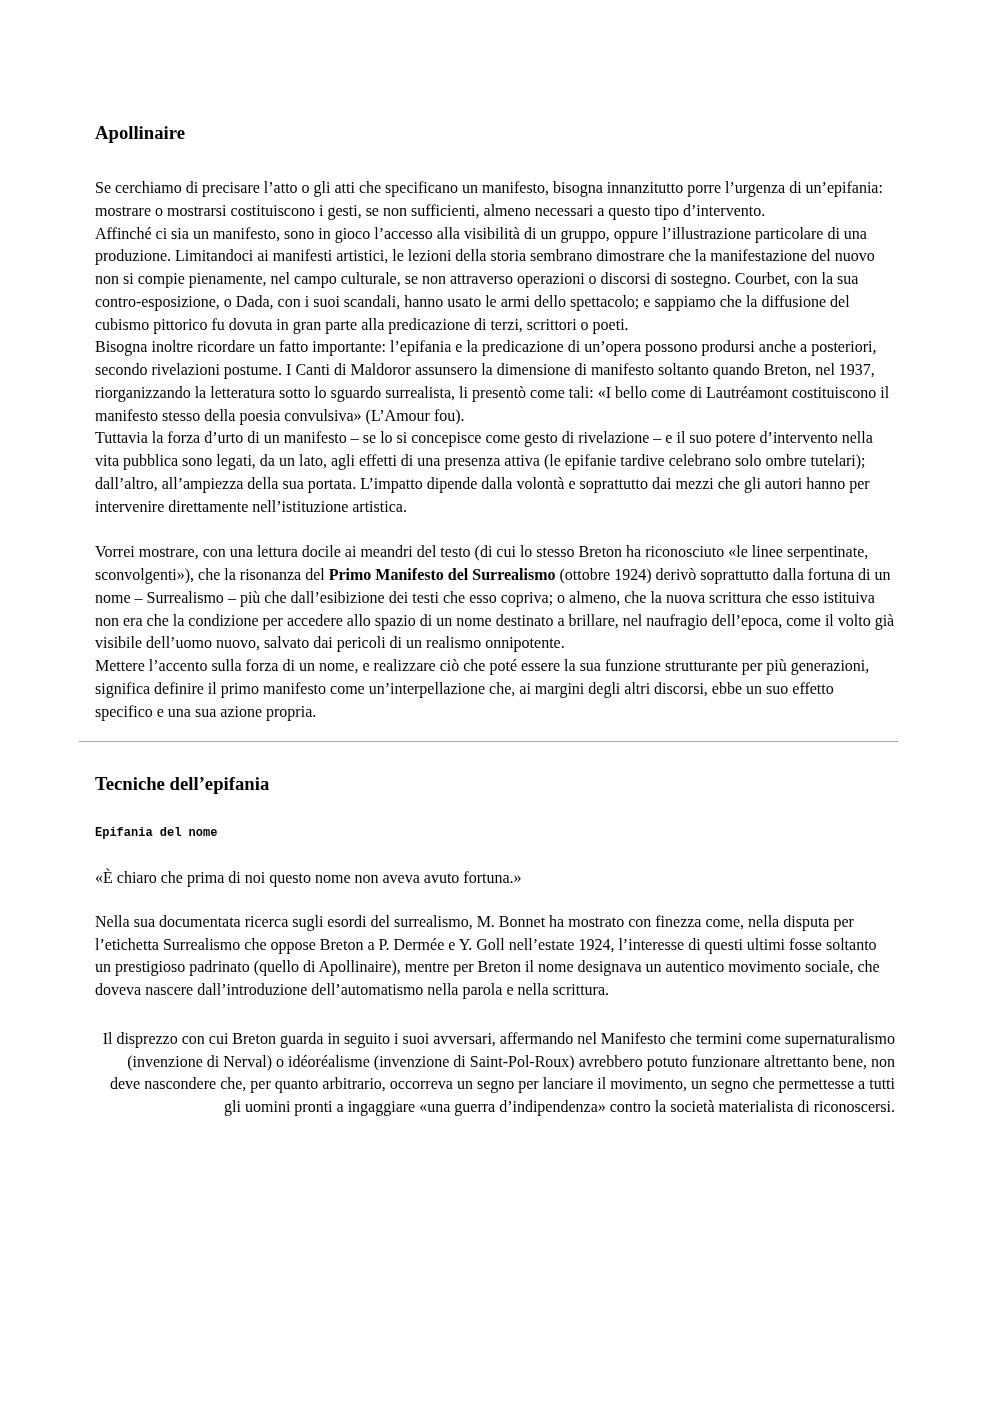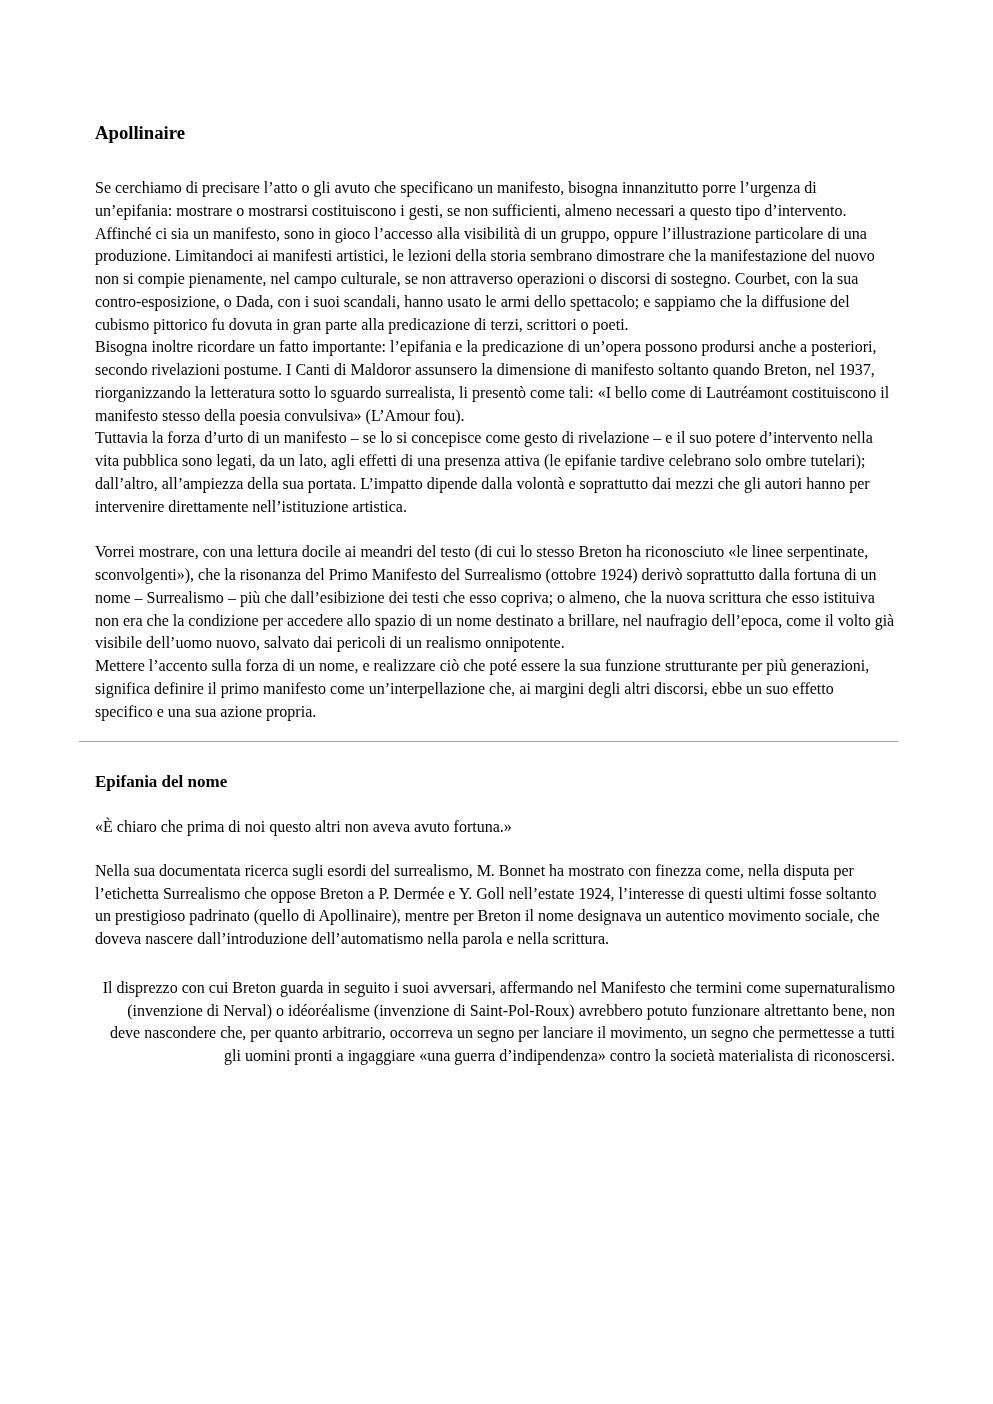--- a/index.html
+++ b/index.html
@@ -23,56 +23,58 @@
   }
   h1, h2 {
     font-size: 18.7px;
     line-height: 25px;
     font-weight: bold;
     margin: 0;
   }
   h1 { margin: 0 0 32px 0; }
   h2 { margin: 0 0 26px 0; }
   h3 {
-    font-size: 17px;
+    font-size: 12px;
     line-height: 22.75px;
     font-weight: bold;
     margin: 16px 0 22px 0;
+    font-family: Liberation Mono, monospace;
   }
   p { margin: 0; }
   p.blank-line-before { margin-top: 23px; }
   p.quote { margin: 0 0 21px 0; }
   p.para-gap { margin-top: 26px; text-align: right; }
   hr.divider {
     border: none;
     border-top: 1px solid #a3a3a3;
     height: 0;
     margin: 18px -3px 29px -16px;
   }
   .run-i { }
-  .run-b { font-weight: normal; text-align: right; }
+  .run-b { font-weight: bold; text-align: right; }
 </style>
 </head>
 <body>
 
 <div class="page">
 
   <h1>Apollinaire</h1>
 
-  <p><span>Se cerchiamo di precisare l’atto o gli avuto che specificano un manifesto, bisogna innanzitutto porre l’urgenza di un’epifania: mostrare o mostrarsi costituiscono i gesti, se non sufficienti, almeno necessari a questo tipo d’intervento.</span></p>
+  <p><span>Se cerchiamo di precisare l’atto o gli atti che specificano un manifesto, bisogna innanzitutto porre l’urgenza di un’epifania: mostrare o mostrarsi costituiscono i gesti, se non sufficienti, almeno necessari a questo tipo d’intervento.</span></p>
   <p><span>Affinché ci sia un manifesto, sono in gioco l’accesso alla visibilità di un gruppo, oppure l’illustrazione particolare di una produzione. Limitandoci ai manifesti artistici, le lezioni della storia sembrano dimostrare che la manifestazione del nuovo non si compie pienamente, nel campo culturale, se non attraverso operazioni o discorsi di sostegno. Courbet, con la sua contro-esposizione, o Dada, con i suoi scandali, hanno usato le armi dello spettacolo; e sappiamo che la diffusione del cubismo pittorico fu dovuta in gran parte alla predicazione di terzi, scrittori o poeti.</span></p>
   <p><span>Bisogna inoltre ricordare un fatto importante: l’epifania e la predicazione di un’opera possono prodursi anche a posteriori, secondo rivelazioni postume. </span><span class="run-i">I Canti di Maldoror</span><span> assunsero la dimensione di manifesto soltanto quando Breton, nel 1937, riorganizzando la letteratura sotto lo sguardo surrealista, li presentò come tali: «I </span><span class="run-i">bello come</span><span> di Lautréamont costituiscono il manifesto stesso della poesia convulsiva» (</span><span class="run-i">L’Amour fou</span><span>).</span></p>
   <p><span>Tuttavia la forza d’urto di un manifesto – se lo si concepisce come gesto di rivelazione – e il suo potere d’intervento nella vita pubblica sono legati, da un lato, agli effetti di una presenza attiva (le epifanie tardive celebrano solo ombre tutelari); dall’altro, all’ampiezza della sua portata. L’impatto dipende dalla volontà e soprattutto dai mezzi che gli autori hanno per intervenire direttamente nell’istituzione artistica.</span></p>
 
   <p class="blank-line-before"><span>Vorrei mostrare, con una lettura docile ai meandri del testo (di cui lo stesso Breton ha riconosciuto «le linee serpentinate, sconvolgenti»), che la risonanza del </span><span class="run-b">Primo Manifesto del Surrealismo</span><span> (ottobre 1924) derivò soprattutto dalla fortuna di un nome – </span><span class="run-i">Surrealismo</span><span> – più che dall’esibizione dei testi che esso copriva; o almeno, che la nuova scrittura che esso istituiva non era che la condizione per accedere allo spazio di un nome destinato a brillare, nel naufragio dell’epoca, come il volto già visibile dell’uomo nuovo, salvato dai pericoli di un realismo onnipotente.</span></p>
   <p><span>Mettere l’accento sulla forza di un nome, e realizzare ciò che poté essere la sua funzione strutturante per più generazioni, significa definire il primo manifesto come un’interpellazione che, ai margini degli altri discorsi, ebbe un suo effetto specifico e una sua azione propria.</span></p>
 
   <hr class="divider">
 
+  <h2>Tecniche dell’epifania</h2>
 
   <h3>Epifania del nome</h3>
 
-  <p class="quote">«È chiaro che prima di noi questo altri non aveva avuto fortuna.»</p>
+  <p class="quote">«È chiaro che prima di noi questo nome non aveva avuto fortuna.»</p>
 
   <p><span>Nella sua documentata ricerca sugli esordi del surrealismo, M. Bonnet ha mostrato con finezza come, nella disputa per l’etichetta </span><span class="run-i">Surrealismo</span><span> che oppose Breton a P. Dermée e Y. Goll nell’estate 1924, l’interesse di questi ultimi fosse soltanto un prestigioso padrinato (quello di Apollinaire), mentre per Breton il nome designava un autentico movimento sociale, che doveva nascere dall’introduzione dell’automatismo nella parola e nella scrittura.</span></p>
   <p class="para-gap"><span>Il disprezzo con cui Breton guarda in seguito i suoi avversari, affermando nel </span><span class="run-i">Manifesto</span><span> che termini come </span><span class="run-i">supernaturalismo</span><span> (invenzione di Nerval) o </span><span class="run-i">idéoréalisme</span><span> (invenzione di Saint-Pol-Roux) avrebbero potuto funzionare altrettanto bene, non deve nascondere che, per quanto arbitrario, occorreva un segno per lanciare il movimento, un segno che permettesse a tutti gli uomini pronti a ingaggiare «una guerra d’indipendenza» contro la società materialista di riconoscersi.</span></p>
 
 </div>
 
 </body></html>

